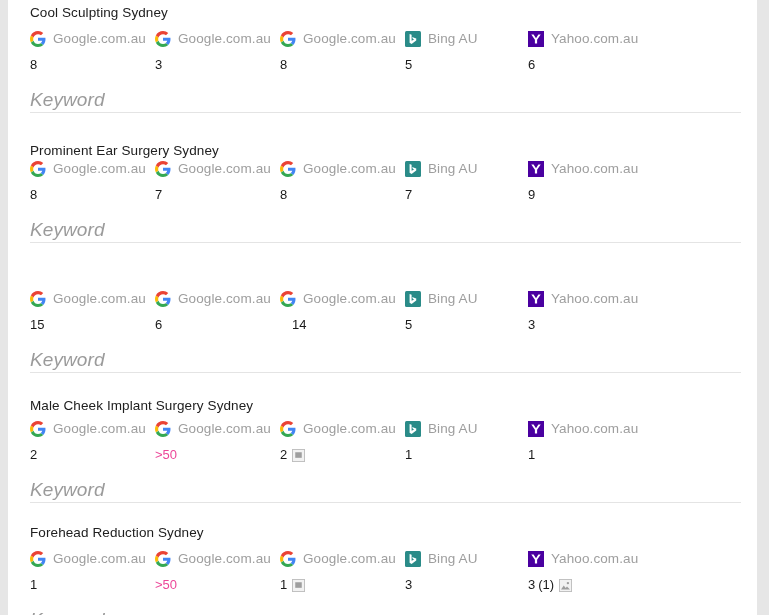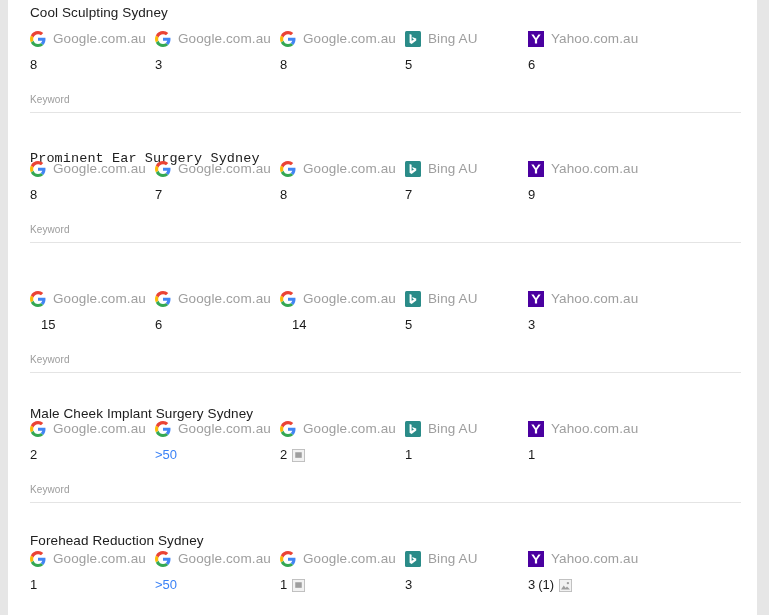--- a/index.html
+++ b/index.html
@@ -83,42 +83,43 @@
     height: 18px;
     display: flex;
     align-items: center;
   }
   .value-num {
     font-size: 13px;
     line-height: 16px;
     color: #1a1a1a;
     white-space: nowrap;
   }
-  .value-num.muted { color: #3b82f6; }
+  .value-num.muted { color: #ec4899; }
   .value-extra {
     font-size: 13px;
     line-height: 16px;
     color: #1a1a1a;
     margin-left: 3px;
     white-space: nowrap;
   }
   .feat-icon {
     width: 13px;
     height: 13px;
     margin-left: 5px;
     display: inline-block;
     vertical-align: middle;
   }
   .kw-label {
     position: absolute;
     left: 22px;
-    font-size: 10px;
+    font-size: 19px;
     line-height: 15px;
     color: #9b9b9b;
     letter-spacing: 0.1px;
+    font-style: italic;
   }
   .sep {
     position: absolute;
     left: 22px;
     width: 711px;
     height: 1px;
     background: #e4e4e4;
   }
   .right-gutter {
     position: absolute;
@@ -204,21 +205,21 @@
               <span class="value-num">5</span>
             </div>
             <div class="value-cell" style="left: 498px;">
               <span class="value-num">6</span>
             </div>
           </div>
           <div class="kw-label" style="top: 92px;">Keyword</div>
           <div class="sep" style="top: 112px; background: rgb(228, 228, 228);"></div>
         </div>
         <div class="kw-block" style="position: absolute; left: 0px; top: 130px; height: 130px;">
-          <div class="kw-title" style="top: 21px; font-family: Liberation Mono, monospace;">Prominent Ear Surgery Sydney</div>
+          <div class="kw-title" style="top: 13px;">Prominent Ear Surgery Sydney</div>
           <div class="engines" style="top: 29px;">
             <div class="engine-cell" style="left: 0px;">
               <svg class="engine-icon" viewBox="0 0 48 48">
                 <path fill="#EA4335" d="M24 9.5c3.5 0 6.6 1.2 9 3.5l6.7-6.7C35.6 2.4 30.2 0 24 0 14.6 0 6.5 5.4 2.6 13.2l7.8 6.1C12.3 13.3 17.6 9.5 24 9.5z"></path>
                 <path fill="#4285F4" d="M46.5 24.5c0-1.6-.1-3.1-.4-4.5H24v9h12.7c-.6 3-2.3 5.5-4.8 7.2l7.5 5.8c4.4-4.1 7.1-10.1 7.1-17.5z"></path>
                 <path fill="#FBBC05" d="M10.4 28.7c-.5-1.5-.8-3-.8-4.7s.3-3.2.8-4.7l-7.8-6.1C1 16.5 0 20.1 0 24s1 7.5 2.6 10.8l7.8-6.1z"></path>
                 <path fill="#34A853" d="M24 48c6.5 0 11.9-2.1 15.9-5.8l-7.5-5.8c-2.1 1.4-4.8 2.3-8.4 2.3-6.4 0-11.7-3.8-13.6-9.8l-7.8 6.1C6.5 42.6 14.6 48 24 48z"></path>
                 <path fill="none" d="M0 0h48v48H0z"></path>
               </svg>
               <span class="engine-label">Google.com.au</span>
@@ -319,41 +320,41 @@
             </div>
             <div class="engine-cell" style="left: 498px;">
               <svg class="engine-icon" viewBox="0 0 16 16">
                 <rect width="16" height="16" fill="#4a00a0"></rect>
                 <path fill="#ffffff" d="M3.3 3.6h2.3L8 7.3l2.4-3.7h2.3L9.1 8.7v3.7H6.9V8.7z"></path>
               </svg>
               <span class="engine-label">Yahoo.com.au</span>
             </div>
           </div>
           <div class="values" style="top: 56px;">
-            <div class="value-cell" style="left: 11px;">
+            <div class="value-cell" style="left: 0px;">
               <span class="value-num">15</span>
             </div>
             <div class="value-cell" style="left: 125px;">
               <span class="value-num">6</span>
             </div>
             <div class="value-cell" style="left: 262px;">
               <span class="value-num">14</span>
             </div>
             <div class="value-cell" style="left: 375px;">
               <span class="value-num">5</span>
             </div>
             <div class="value-cell" style="left: 498px;">
               <span class="value-num">3</span>
             </div>
           </div>
           <div class="kw-label" style="top: 92px;">Keyword</div>
           <div class="sep" style="top: 112px; background: rgb(228, 228, 228);"></div>
         </div>
         <div class="kw-block" style="position: absolute; left: 0px; top: 390px; height: 130px;">
-          <div class="kw-title" style="top: 16px;">Male Cheek Implant Surgery Sydney</div>
+          <div class="kw-title" style="top: 8px;">Male Cheek Implant Surgery Sydney</div>
           <div class="engines" style="top: 29px;">
             <div class="engine-cell" style="left: 0px;">
               <svg class="engine-icon" viewBox="0 0 48 48">
                 <path fill="#EA4335" d="M24 9.5c3.5 0 6.6 1.2 9 3.5l6.7-6.7C35.6 2.4 30.2 0 24 0 14.6 0 6.5 5.4 2.6 13.2l7.8 6.1C12.3 13.3 17.6 9.5 24 9.5z"></path>
                 <path fill="#4285F4" d="M46.5 24.5c0-1.6-.1-3.1-.4-4.5H24v9h12.7c-.6 3-2.3 5.5-4.8 7.2l7.5 5.8c4.4-4.1 7.1-10.1 7.1-17.5z"></path>
                 <path fill="#FBBC05" d="M10.4 28.7c-.5-1.5-.8-3-.8-4.7s.3-3.2.8-4.7l-7.8-6.1C1 16.5 0 20.1 0 24s1 7.5 2.6 10.8l7.8-6.1z"></path>
                 <path fill="#34A853" d="M24 48c6.5 0 11.9-2.1 15.9-5.8l-7.5-5.8c-2.1 1.4-4.8 2.3-8.4 2.3-6.4 0-11.7-3.8-13.6-9.8l-7.8 6.1C6.5 42.6 14.6 48 24 48z"></path>
                 <path fill="none" d="M0 0h48v48H0z"></path>
               </svg>
               <span class="engine-label">Google.com.au</span>
@@ -413,21 +414,21 @@
               <span class="value-num">1</span>
             </div>
             <div class="value-cell" style="left: 498px;">
               <span class="value-num">1</span>
             </div>
           </div>
           <div class="kw-label" style="top: 92px;">Keyword</div>
           <div class="sep" style="top: 112px; background: rgb(228, 228, 228);"></div>
         </div>
         <div class="kw-block" style="position: absolute; left: 0px; top: 520px; height: 130px;">
-          <div class="kw-title" style="top: 5px; margin-top: 8px;">Forehead Reduction Sydney</div>
+          <div class="kw-title" style="top: 5px;">Forehead Reduction Sydney</div>
           <div class="engines" style="top: 29px;">
             <div class="engine-cell" style="left: 0px;">
               <svg class="engine-icon" viewBox="0 0 48 48">
                 <path fill="#EA4335" d="M24 9.5c3.5 0 6.6 1.2 9 3.5l6.7-6.7C35.6 2.4 30.2 0 24 0 14.6 0 6.5 5.4 2.6 13.2l7.8 6.1C12.3 13.3 17.6 9.5 24 9.5z"></path>
                 <path fill="#4285F4" d="M46.5 24.5c0-1.6-.1-3.1-.4-4.5H24v9h12.7c-.6 3-2.3 5.5-4.8 7.2l7.5 5.8c4.4-4.1 7.1-10.1 7.1-17.5z"></path>
                 <path fill="#FBBC05" d="M10.4 28.7c-.5-1.5-.8-3-.8-4.7s.3-3.2.8-4.7l-7.8-6.1C1 16.5 0 20.1 0 24s1 7.5 2.6 10.8l7.8-6.1z"></path>
                 <path fill="#34A853" d="M24 48c6.5 0 11.9-2.1 15.9-5.8l-7.5-5.8c-2.1 1.4-4.8 2.3-8.4 2.3-6.4 0-11.7-3.8-13.6-9.8l-7.8 6.1C6.5 42.6 14.6 48 24 48z"></path>
                 <path fill="none" d="M0 0h48v48H0z"></path>
               </svg>
               <span class="engine-label">Google.com.au</span>

